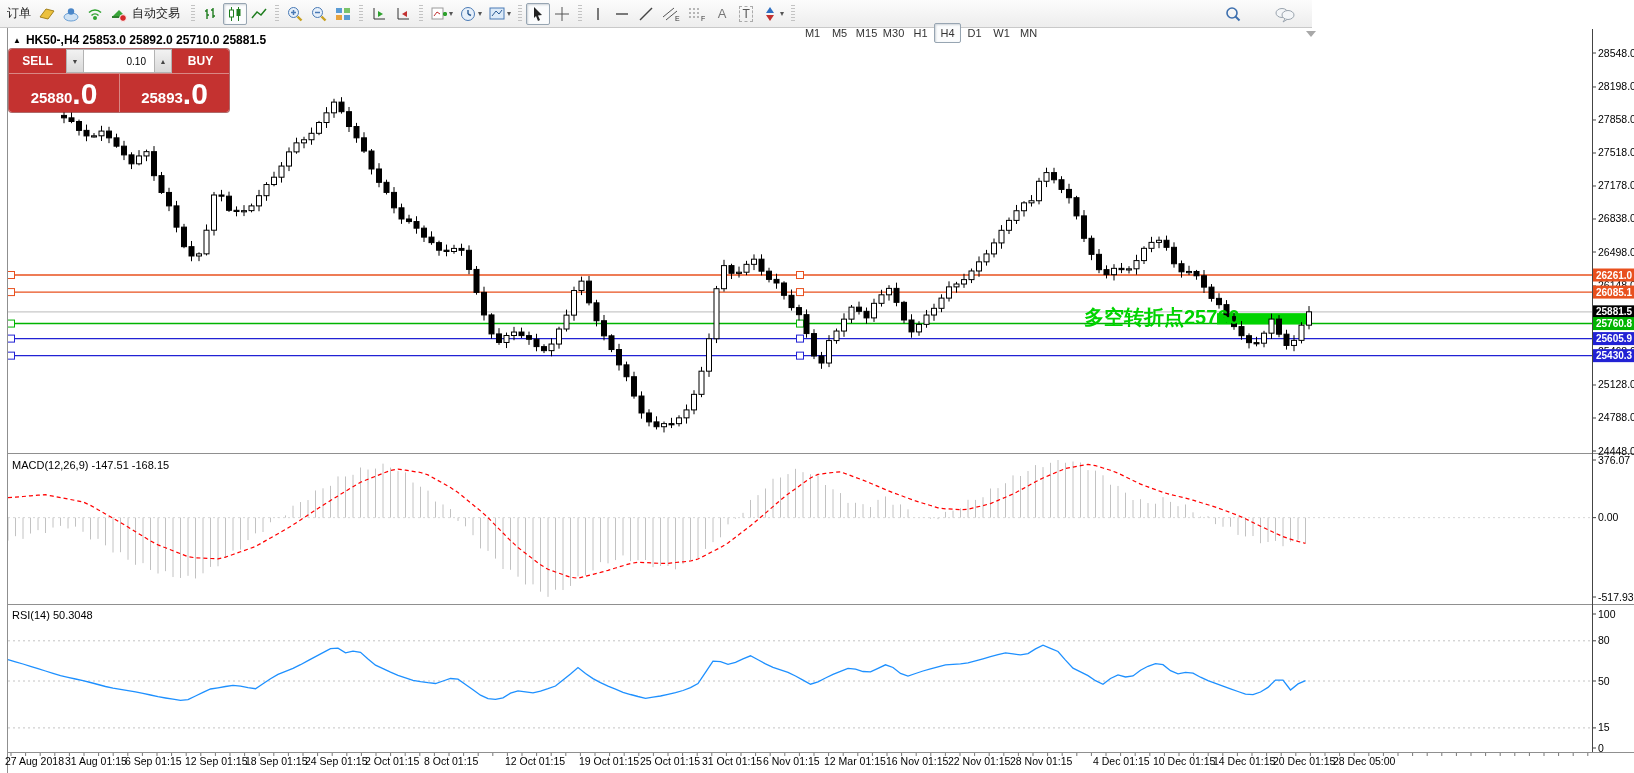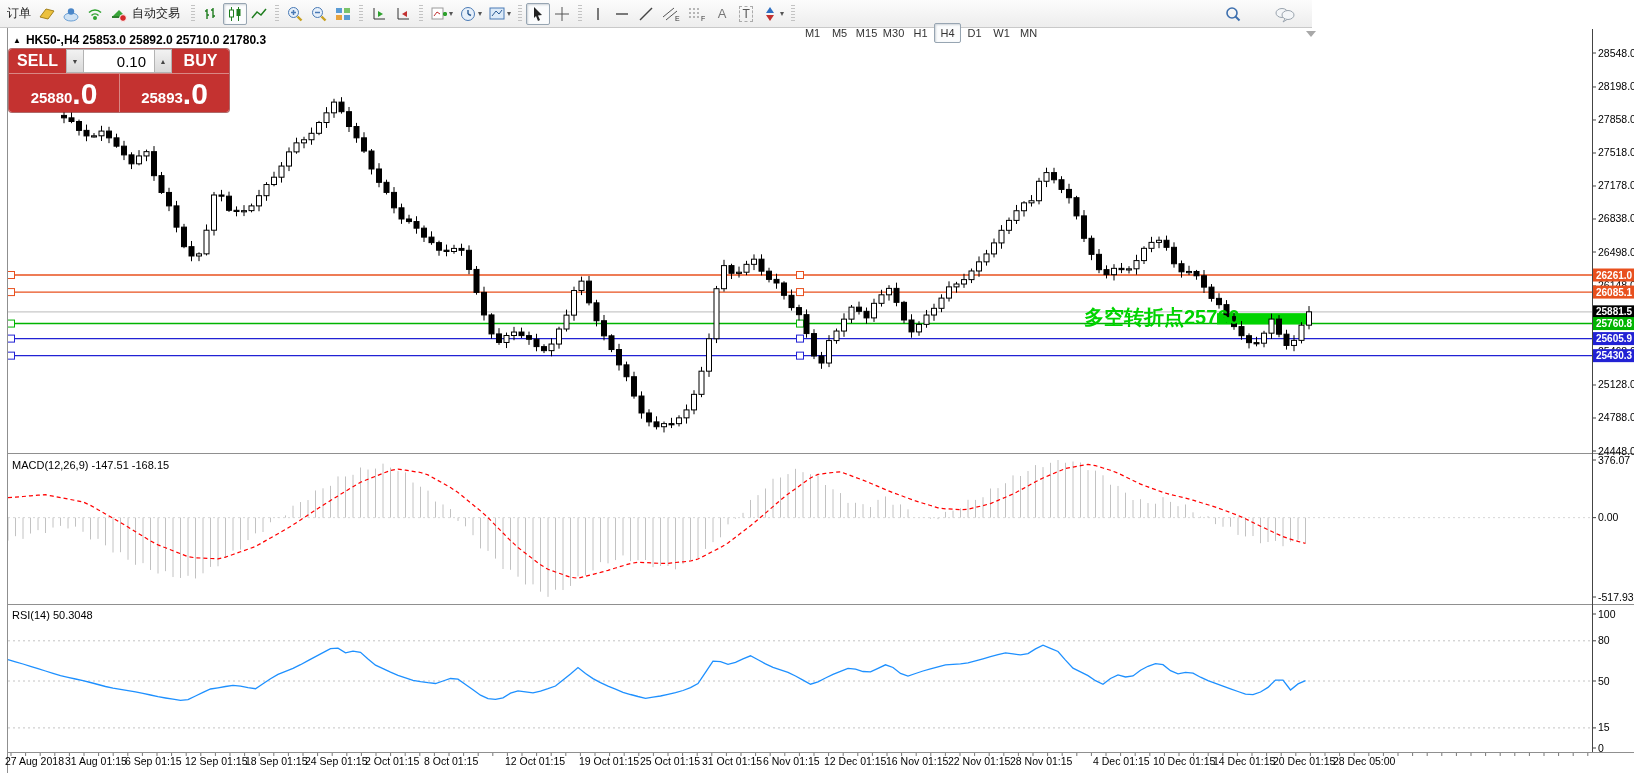--- a/index.html
+++ b/index.html
@@ -28,26 +28,26 @@
   #plot{position:absolute;top:0;left:0;}
 
   #chart-title{position:absolute;left:13px;top:5px;font-size:12px;font-weight:bold;color:#000;
     display:flex;align-items:center;gap:5px;z-index:3;}
   #chart-title .tri{font-size:8px;}
 
   
   #ocp{position:absolute;left:9px;top:21px;width:220px;z-index:4;border-radius:3px;overflow:hidden;
        box-shadow:0 0 0 1px rgba(130,25,25,.65);}
   .ocp-row1{display:flex;height:24px;}
-  .btn-sell,.btn-buy{width:57px;background:#c43230;color:#fff;font-weight:bold;font-size:16px;
+  .btn-sell,.btn-buy{width:57px;background:#c43230;color:#fff;font-weight:bold;font-size:12px;
     display:flex;align-items:center;justify-content:center;}
   .vol-btn{width:18px;background:linear-gradient(#f2f2f2,#d9d9d9);border:1px solid #b3b3b3;box-sizing:border-box;
     display:flex;align-items:center;justify-content:center;font-size:7px;color:#444;}
   .vol-input{flex:1;background:#fff;display:flex;align-items:center;justify-content:flex-end;
-    padding-right:8px;font-size:15px;color:#000;border-top:1px solid #b3b3b3;border-bottom:1px solid #b3b3b3;box-sizing:border-box;}
+    padding-right:8px;font-size:10px;color:#000;border-top:1px solid #b3b3b3;border-bottom:1px solid #b3b3b3;box-sizing:border-box;}
   .ocp-row2{display:flex;height:38px;background:#c43230;border-top:1px solid #d98784;}
   .px-cell{width:50%;display:flex;align-items:flex-end;justify-content:center;color:#fff;padding-bottom:3px;box-sizing:border-box;}
   .px-cell+.px-cell{border-left:1px solid #d98784;}
   .px-main{font-size:15px;font-weight:bold;line-height:1;margin-bottom:4px;}
   .px-big{font-size:30px;font-weight:bold;line-height:1;}
 
   .ind-label{position:absolute;left:12px;font-size:11px;color:#000;z-index:2;white-space:nowrap;}
   #macd-label{top:431px;}
   #rsi-label{top:581px;}
 
@@ -999,21 +999,21 @@
         <line x1="1529.399999999998" y1="753" x2="1529.399999999998" y2="756" stroke="#777"></line>
         <line x1="1543.999999999998" y1="753" x2="1543.999999999998" y2="756" stroke="#777"></line>
         <line x1="1558.5999999999979" y1="753" x2="1558.5999999999979" y2="756" stroke="#777"></line>
         <line x1="1573.1999999999978" y1="753" x2="1573.1999999999978" y2="756" stroke="#777"></line>
         <line x1="1587.7999999999977" y1="753" x2="1587.7999999999977" y2="756" stroke="#777"></line>
       </g>
     </svg>
 
   <div id="chart-title">
     <span class="tri">▲</span>
-    <span>HK50-,H4 25853.0 25892.0 25710.0 21780.3</span>
+    <span>HK50-,H4 25853.0 25892.0 25710.0 25881.5</span>
   </div>
 
   <div id="ocp">
     <div class="ocp-row1">
       <div class="btn-sell">SELL</div>
       <div class="vol-btn">▼</div>
       <div class="vol-input">0.10</div>
       <div class="vol-btn">▲</div>
       <div class="btn-buy">BUY</div>
     </div>
@@ -1041,21 +1041,21 @@
       <span style="left: 185px;">12 Sep 01:15</span>
       <span style="left: 245px;">18 Sep 01:15</span>
       <span style="left: 305px;">24 Sep 01:15</span>
       <span style="left: 365px;">2 Oct 01:15</span>
       <span style="left: 424px;">8 Oct 01:15</span>
       <span style="left: 505px;">12 Oct 01:15</span>
       <span style="left: 579px;">19 Oct 01:15</span>
       <span style="left: 640px;">25 Oct 01:15</span>
       <span style="left: 702px;">31 Oct 01:15</span>
       <span style="left: 763px;">6 Nov 01:15</span>
-      <span style="left: 824px;">12 Dec 01:15</span>
+      <span style="left: 824px;">12 Mar 01:15</span>
       <span style="left: 886px;">16 Nov 01:15</span>
       <span style="left: 948px;">22 Nov 01:15</span>
       <span style="left: 1010px;">28 Nov 01:15</span>
       <span style="left: 1093px;">4 Dec 01:15</span>
       <span style="left: 1153px;">10 Dec 01:15</span>
       <span style="left: 1213px;">14 Dec 01:15</span>
       <span style="left: 1273px;">20 Dec 01:15</span>
       <span style="left: 1333px;">28 Dec 05:00</span>
     </div>
 </div>

